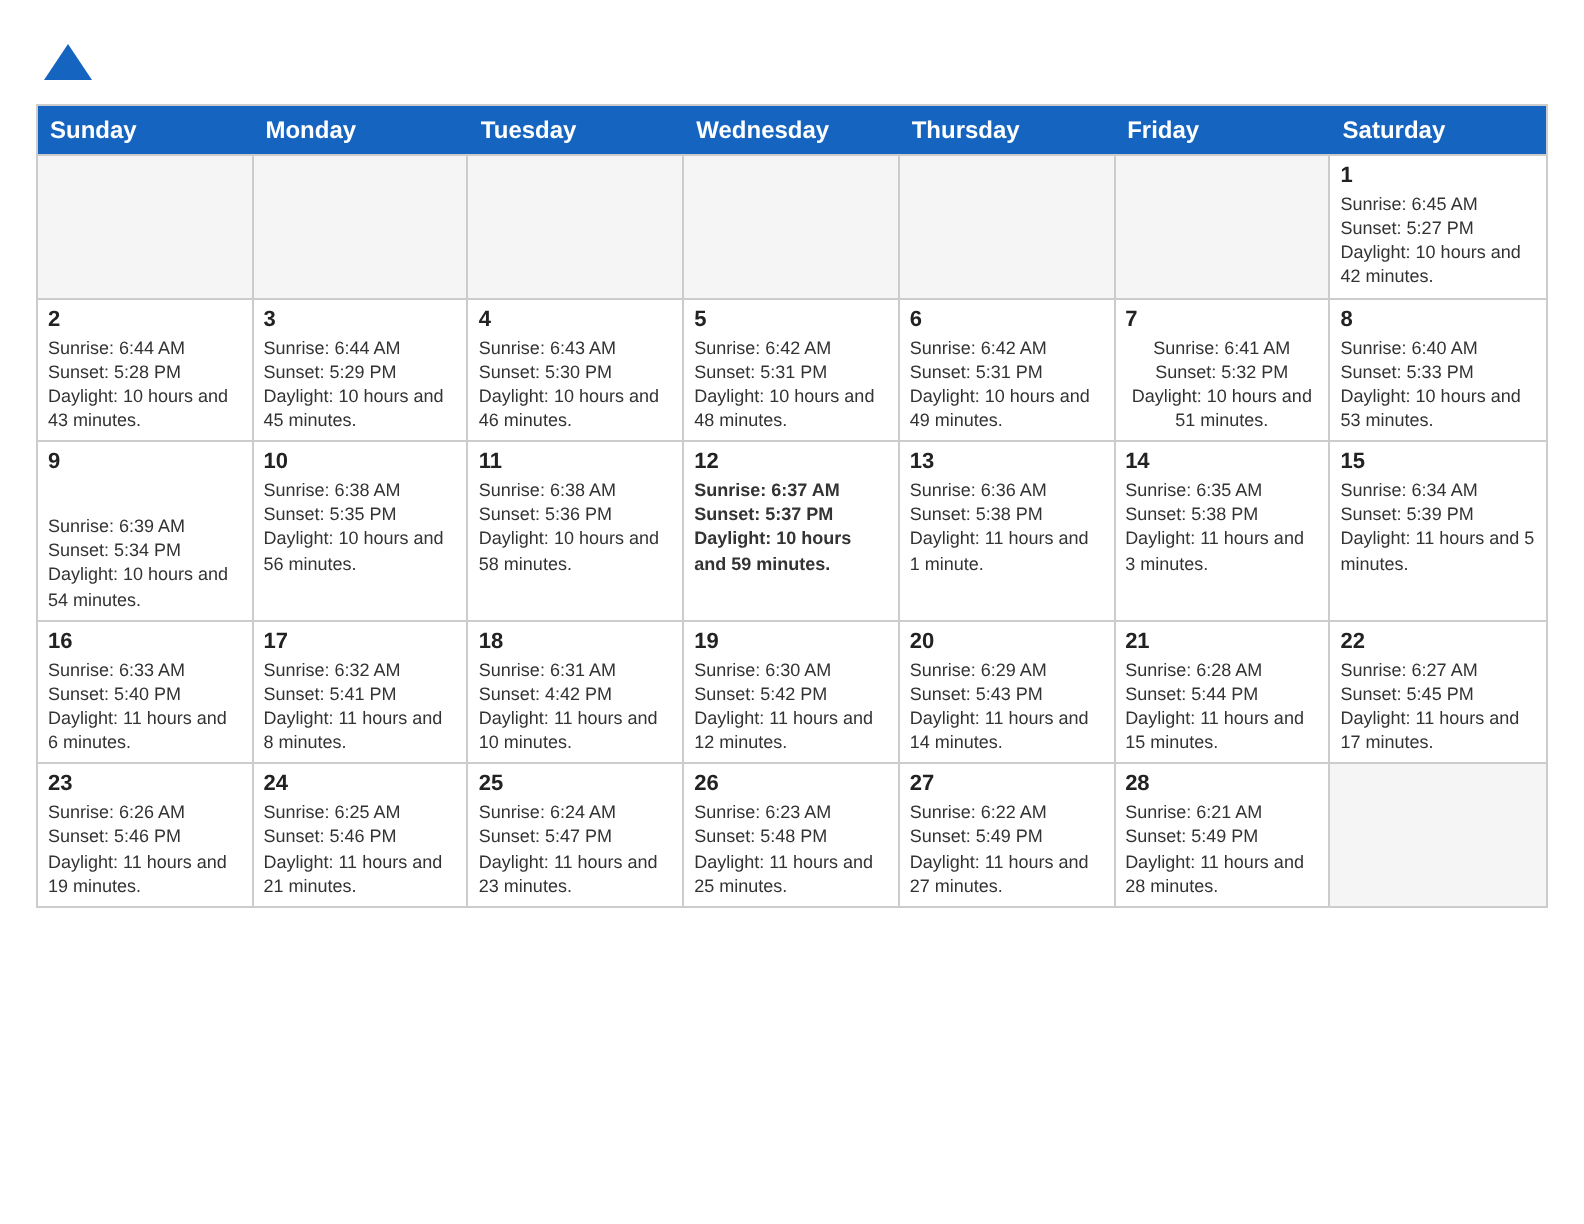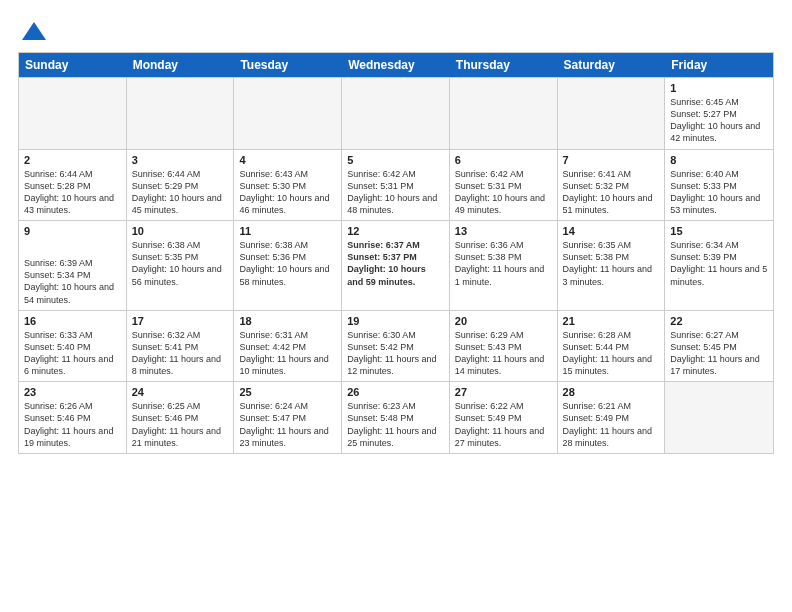--- a/index.html
+++ b/index.html
@@ -125,22 +125,22 @@
     </div>
   </div>
 
   <div class="calendar">
     <div class="cal-header">
     <div class="cal-header-cell">Sunday</div>
         <div class="cal-header-cell">Monday</div>
         <div class="cal-header-cell">Tuesday</div>
         <div class="cal-header-cell">Wednesday</div>
         <div class="cal-header-cell">Thursday</div>
+        <div class="cal-header-cell">Friday</div>
         <div class="cal-header-cell">Saturday</div>
-        <div class="cal-header-cell">Friday</div>
       </div>
     <div class="cal-body">
     <div class="cal-row">
           <div class="cal-cell empty"></div>
           <div class="cal-cell empty"></div>
           <div class="cal-cell empty"></div>
           <div class="cal-cell empty"></div>
           <div class="cal-cell empty"></div>
           <div class="cal-cell empty"></div>
           <div class="cal-cell">
@@ -176,21 +176,21 @@
 Daylight: 10 hours and 48 minutes.</div>
           </div>
           <div class="cal-cell">
             <span class="day-num">6</span>
             <div class="day-info" style="white-space: pre-line;">Sunrise: 6:42 AM
 Sunset: 5:31 PM
 Daylight: 10 hours and 49 minutes.</div>
           </div>
           <div class="cal-cell">
             <span class="day-num">7</span>
-            <div class="day-info" style="white-space: pre-line;">Sunrise: 6:41 AM
+            <div class="day-info" style="white-space: pre-line; text-align: center;">Sunrise: 6:41 AM
 Sunset: 5:32 PM
 Daylight: 10 hours and 51 minutes.</div>
           </div>
           <div class="cal-cell">
             <span class="day-num">8</span>
             <div class="day-info" style="white-space: pre-line;">Sunrise: 6:40 AM
 Sunset: 5:33 PM
 Daylight: 10 hours and 53 minutes.</div>
           </div>
         </div>

